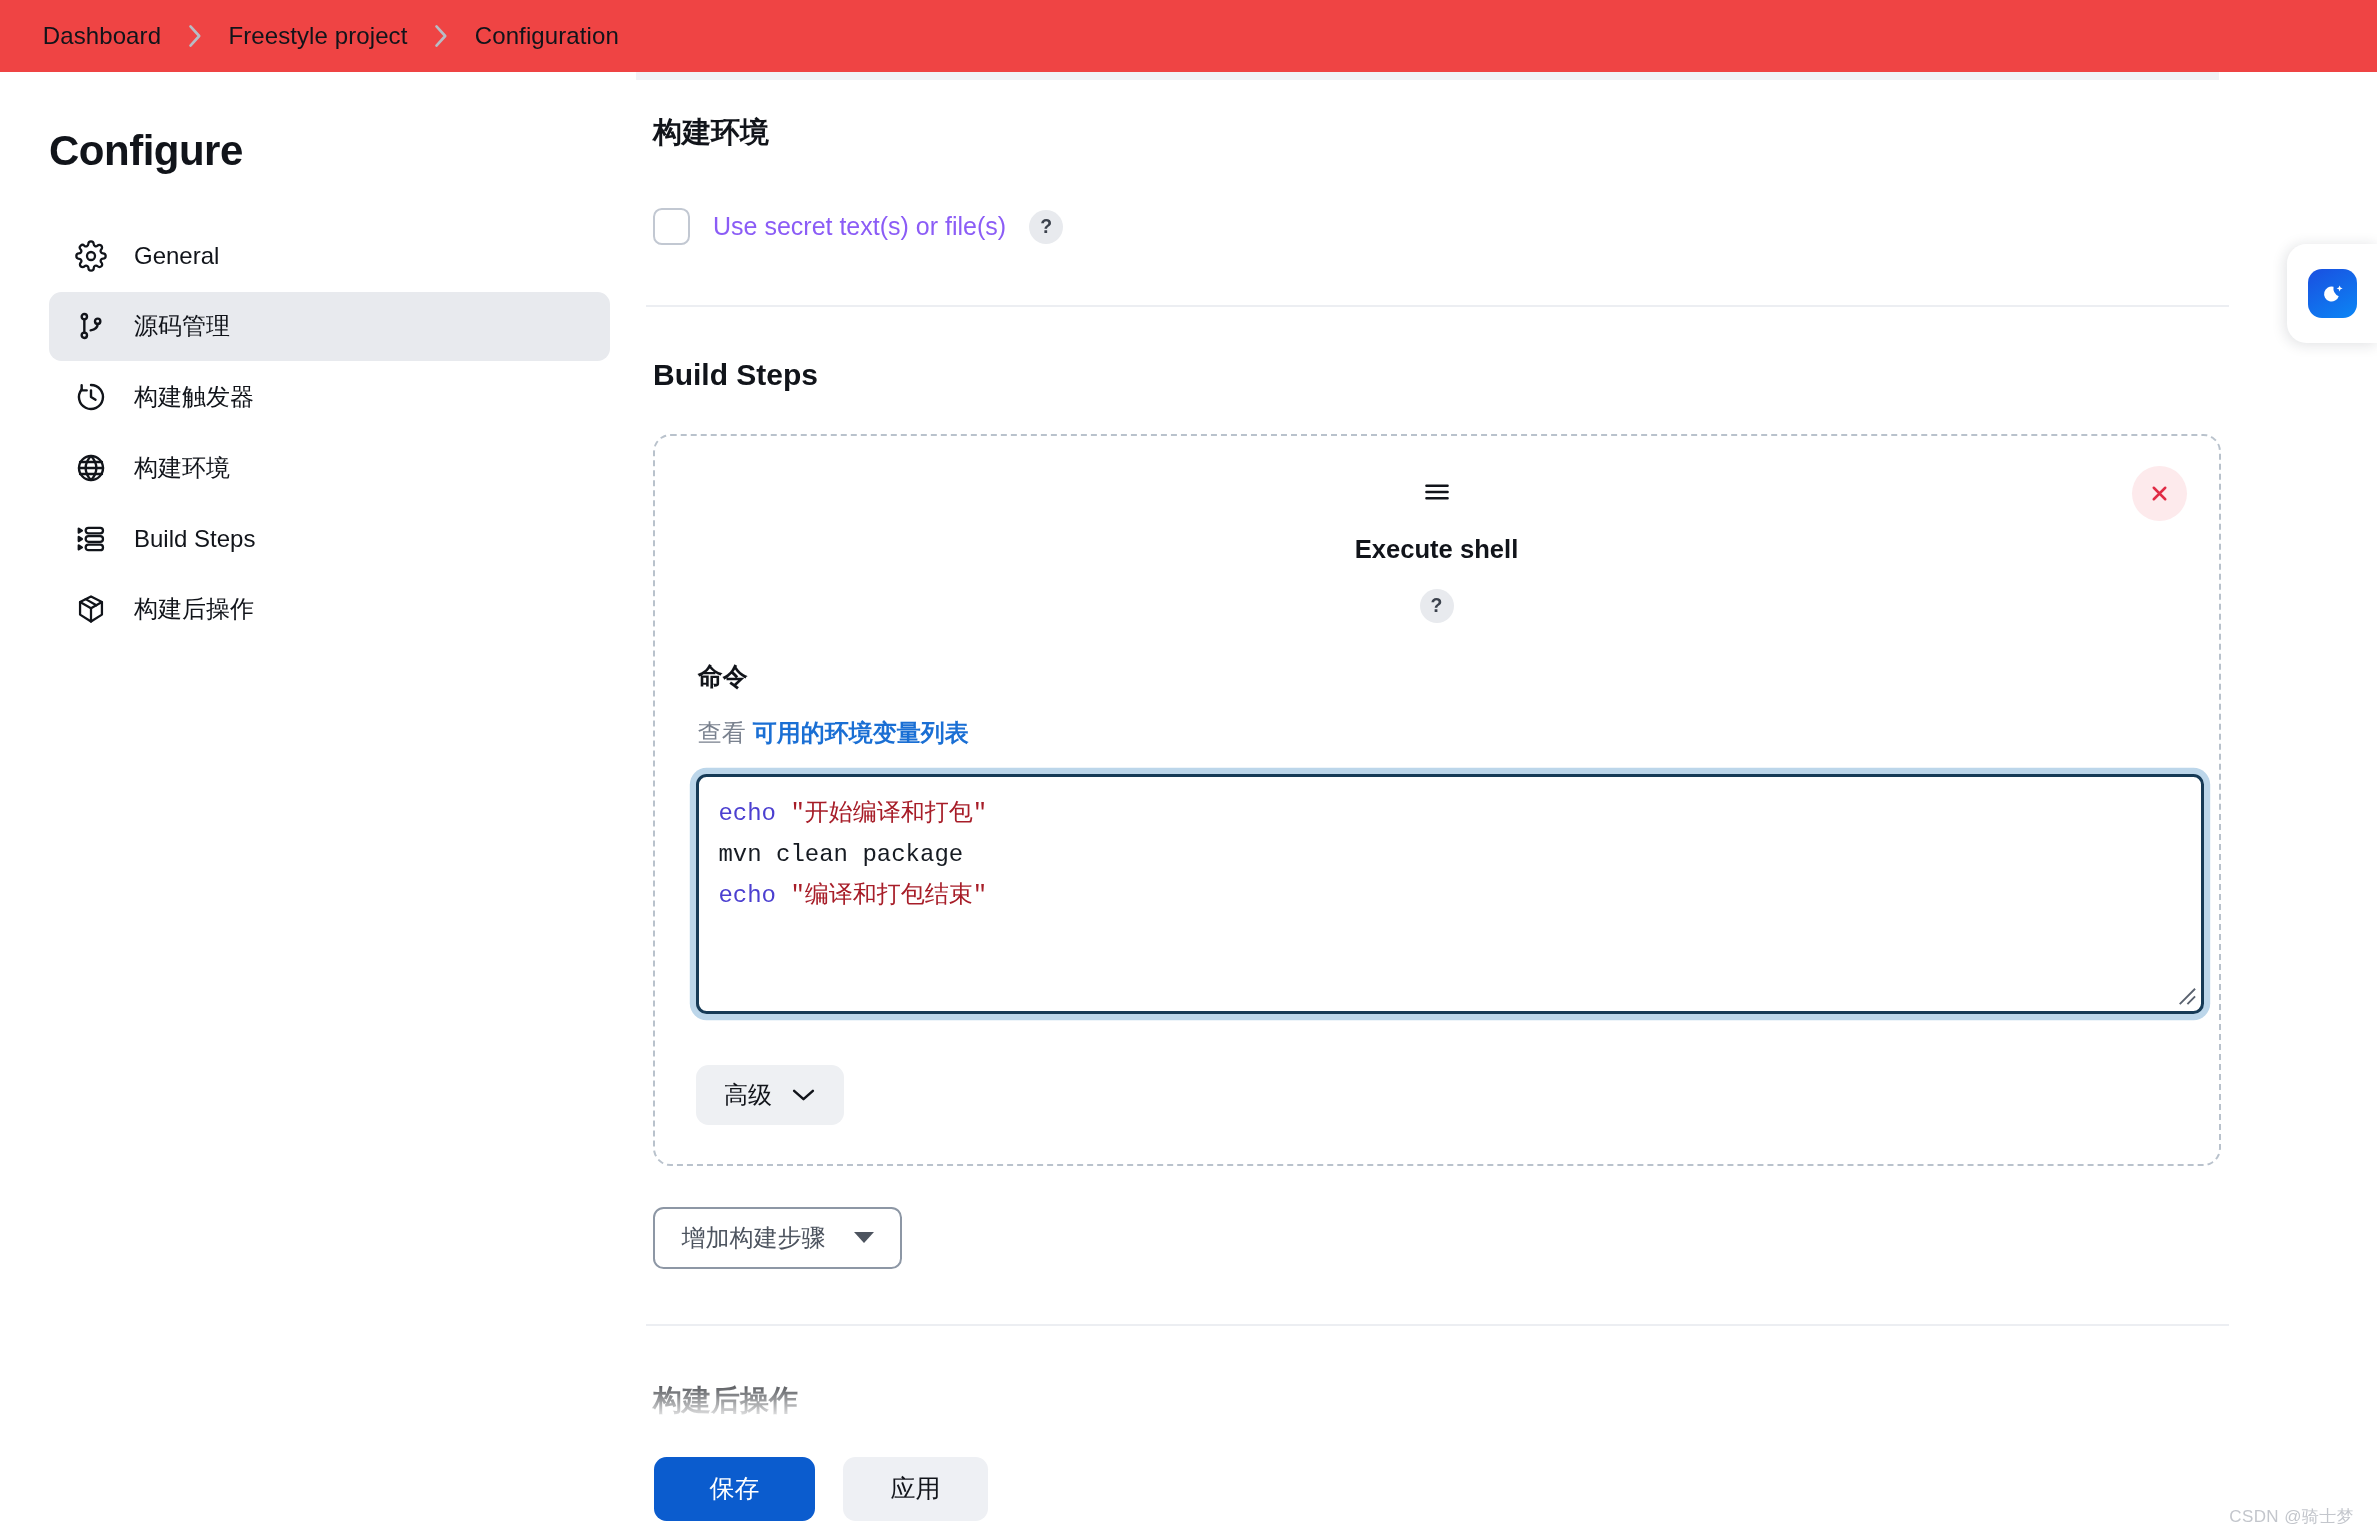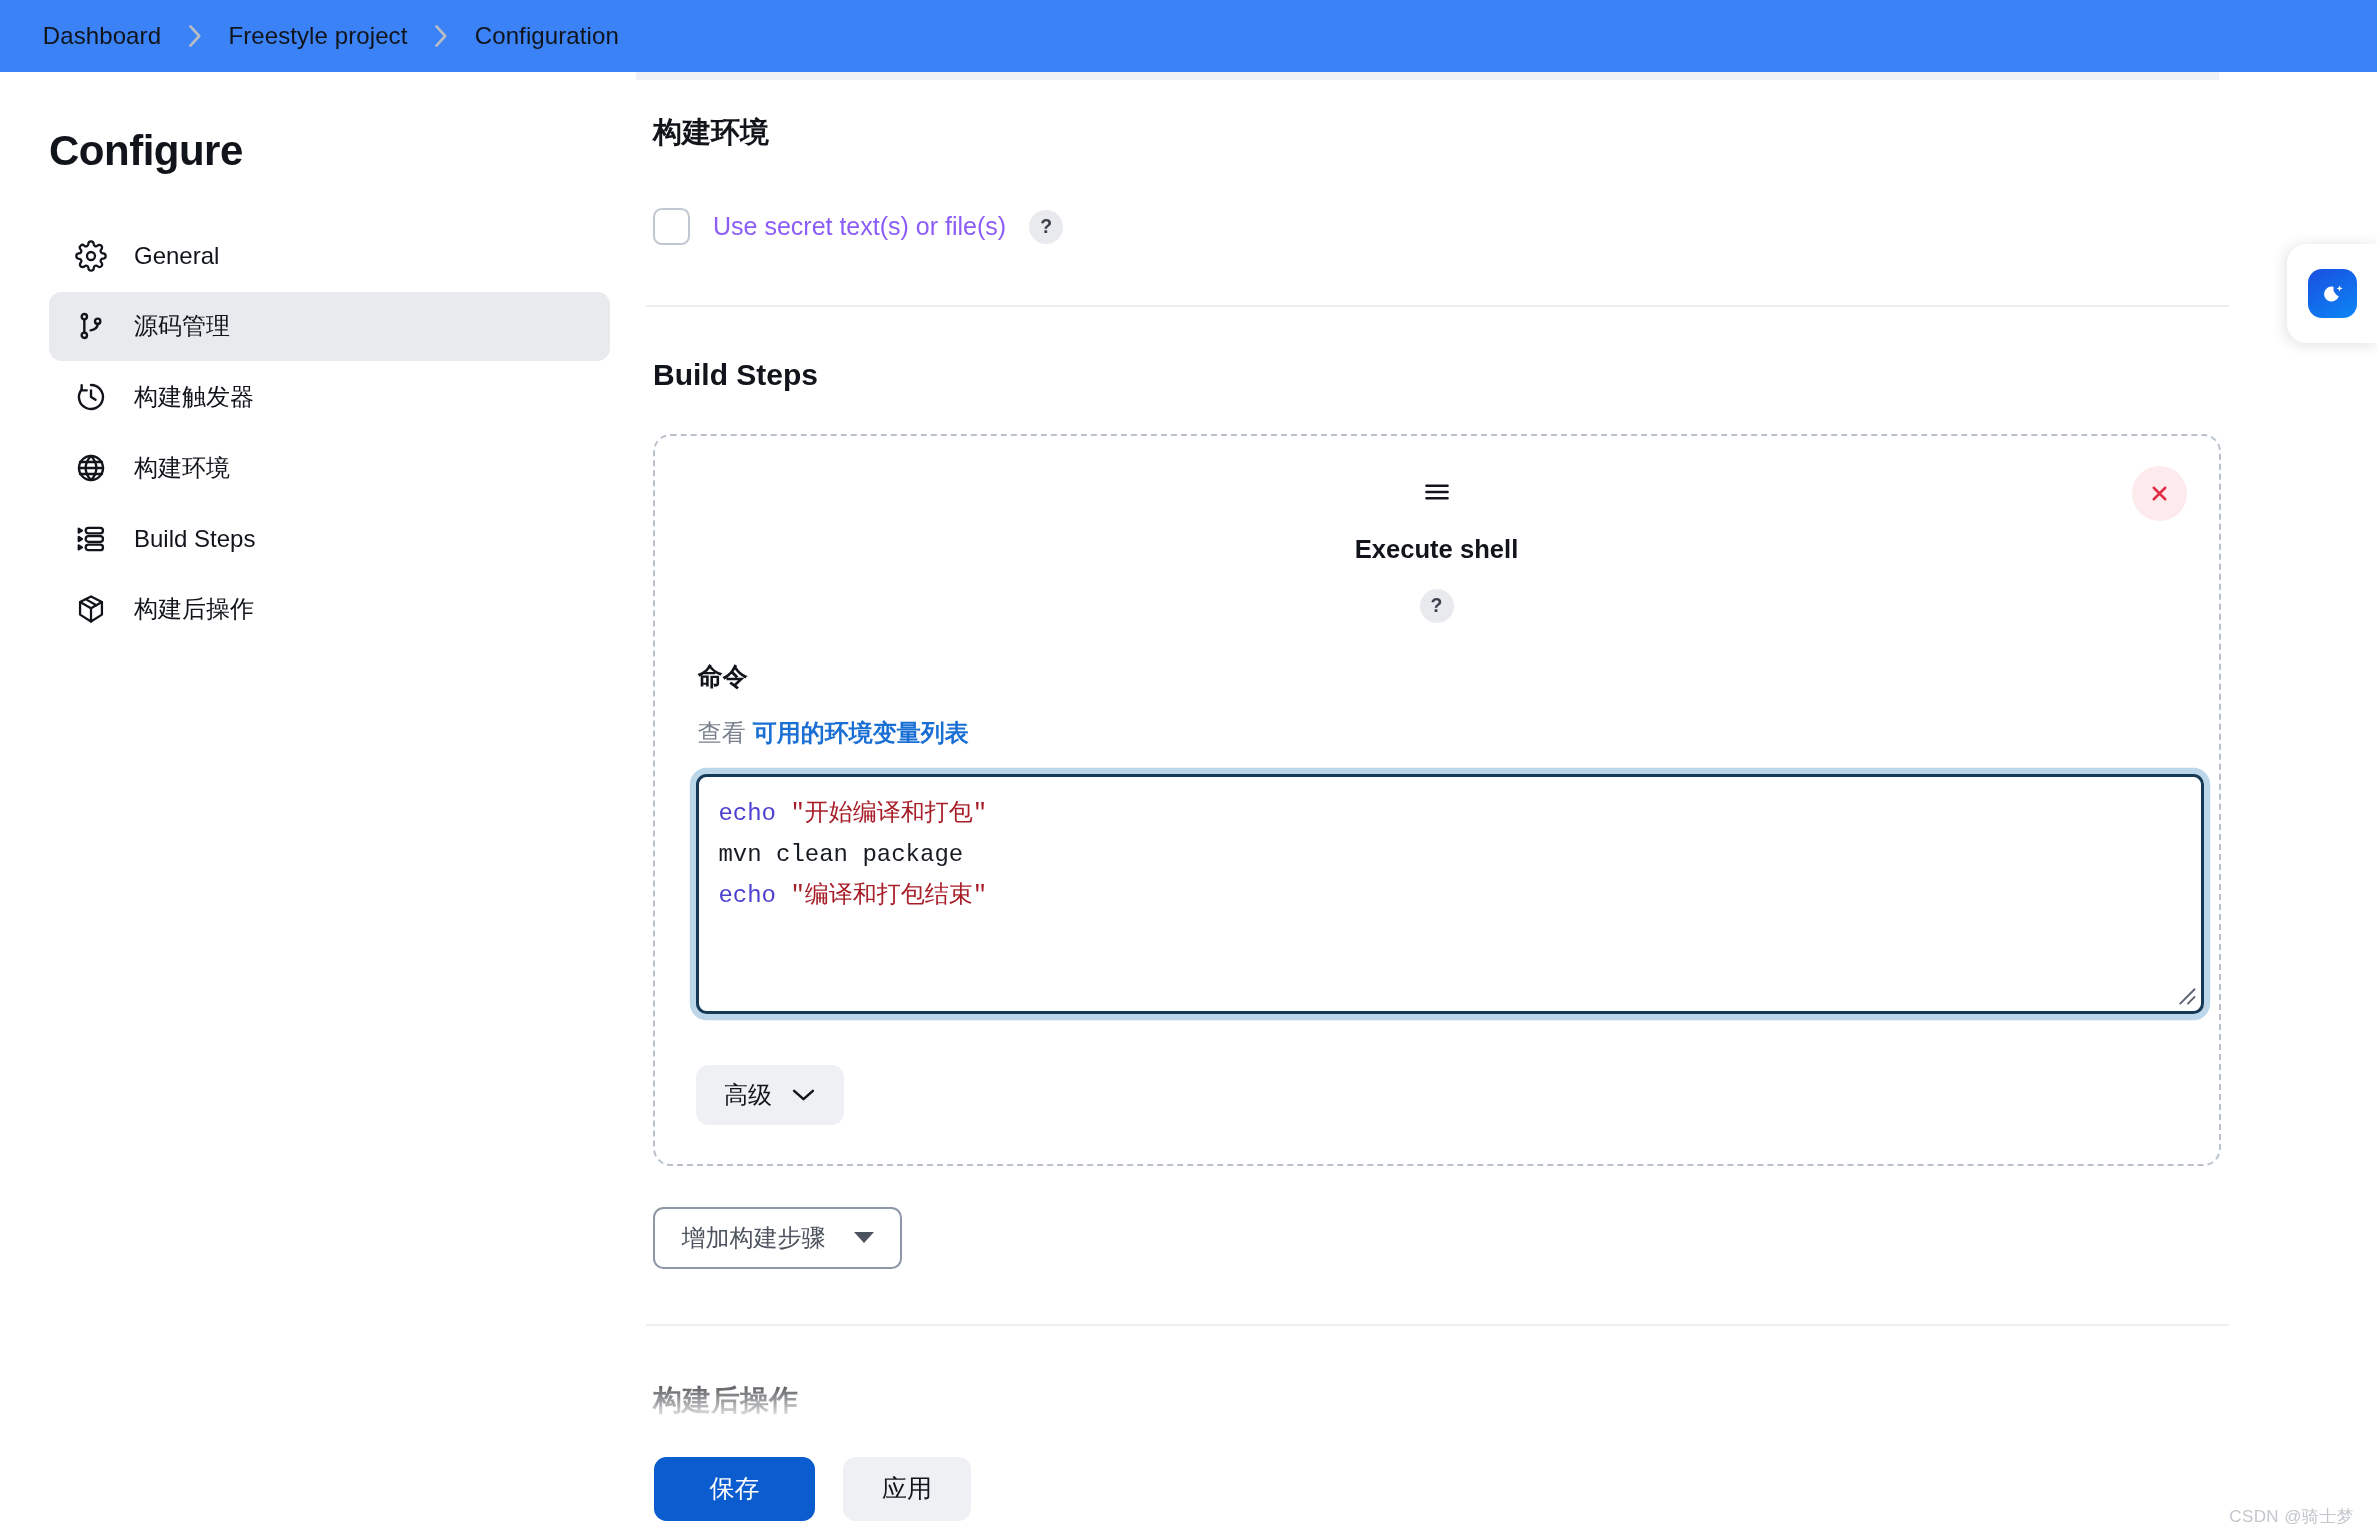--- a/index.html
+++ b/index.html
@@ -16,21 +16,21 @@
     color: #11141a;
     position: relative;
   }
 
   
   .topbar {
     position: absolute;
     left: 0; top: 0;
     width: 2377px;
     height: 72px;
-    background: #3b82f6;
+    background: #ef4444;
     display: flex;
     align-items: center;
     padding-left: 41px;
     z-index: 5;
   }
   .crumbs {
     display: flex;
     align-items: center;
     gap: 0px;
   }
@@ -332,21 +332,21 @@
     width: 161px; height: 64px;
     border-radius: 12.4px;
     background: #0b5cce;
     color: #ffffff;
     font-size: 25px;
     font-family: inherit;
     border: none;
     cursor: pointer;
   }
   .btn-secondary {
-    width: 128px; height: 64px;
+    width: 145px; height: 64px;
     border-radius: 12.4px;
     background: #eef0f4;
     color: #11141a;
     font-size: 25px;
     font-family: inherit;
     border: none;
     cursor: pointer;
     text-align: center;
   }
 

